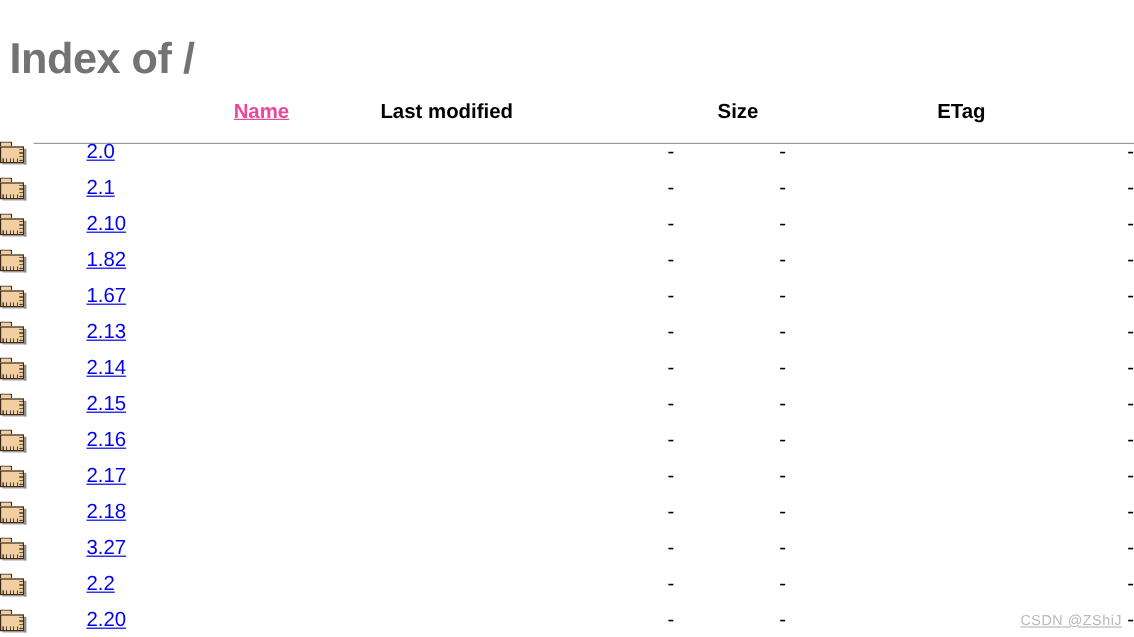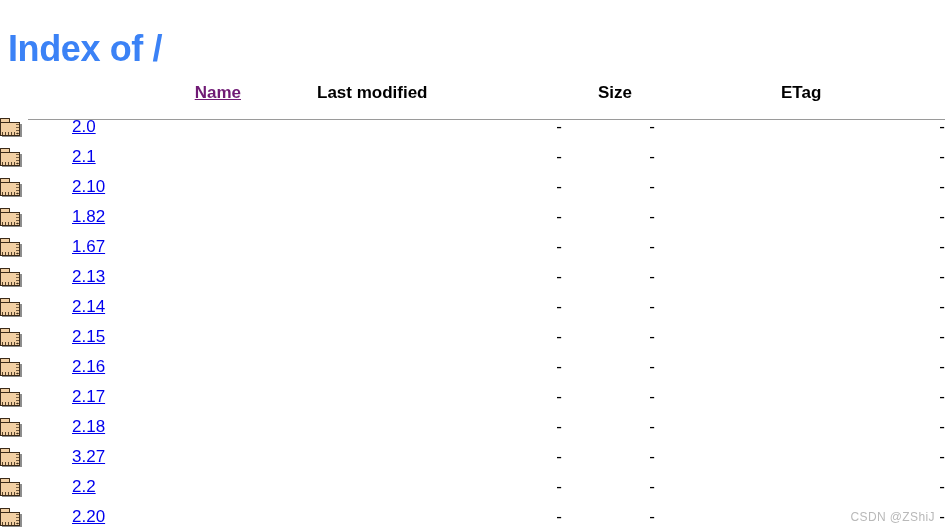--- a/index.html
+++ b/index.html
@@ -20,21 +20,21 @@
   
   .page-title {
     position: absolute;
     left: 8px;
     top: 2px;
     font-size: 36px;
     font-weight: bold;
     letter-spacing: -0.4px;
     line-height: 46px;
     white-space: nowrap;
-    color: #3b82f6;
+    color: #737373;
   }
 
   
   .listing {
     position: absolute;
     left: 0;
     top: 74px;
     width: 945px;
     border-collapse: collapse;
     table-layout: fixed;
@@ -60,21 +60,21 @@
     font-size: 17px;
     text-align: left;
     white-space: nowrap;
   }
   .hdr .th-name  { text-align: right; padding-right: 0px; }
   .hdr .th-mod   { text-align: left;  padding-left: 76px; }
   .hdr .th-size  { text-align: left;  padding-left: 36px; }
   .hdr .th-etag  { text-align: left;  padding-left: 126px; }
 
   .hdr a, .name-link {
-    color: #701a75;
+    color: #ec4899;
     text-decoration: underline;
   }
   .rule {
     position: absolute;
     left: 28px;
     top: 119px;
     width: 917px;
     height: 1px;
     background: #9a9a9a;
   }
@@ -183,20 +183,21 @@
   
   .watermark {
     position: absolute;
     right: 10px;
     bottom: 7px;
     font-size: 12px;
     color: #b9b9b9;
     letter-spacing: 0.4px;
     white-space: nowrap;
     font-family: "Liberation Sans", sans-serif;
+    text-decoration: underline;
   }
 </style>
 </head>
 <body>
 
 <h1 class="page-title">Index of /</h1>
 
 <div class="rule"></div>
 
 <table class="listing">

